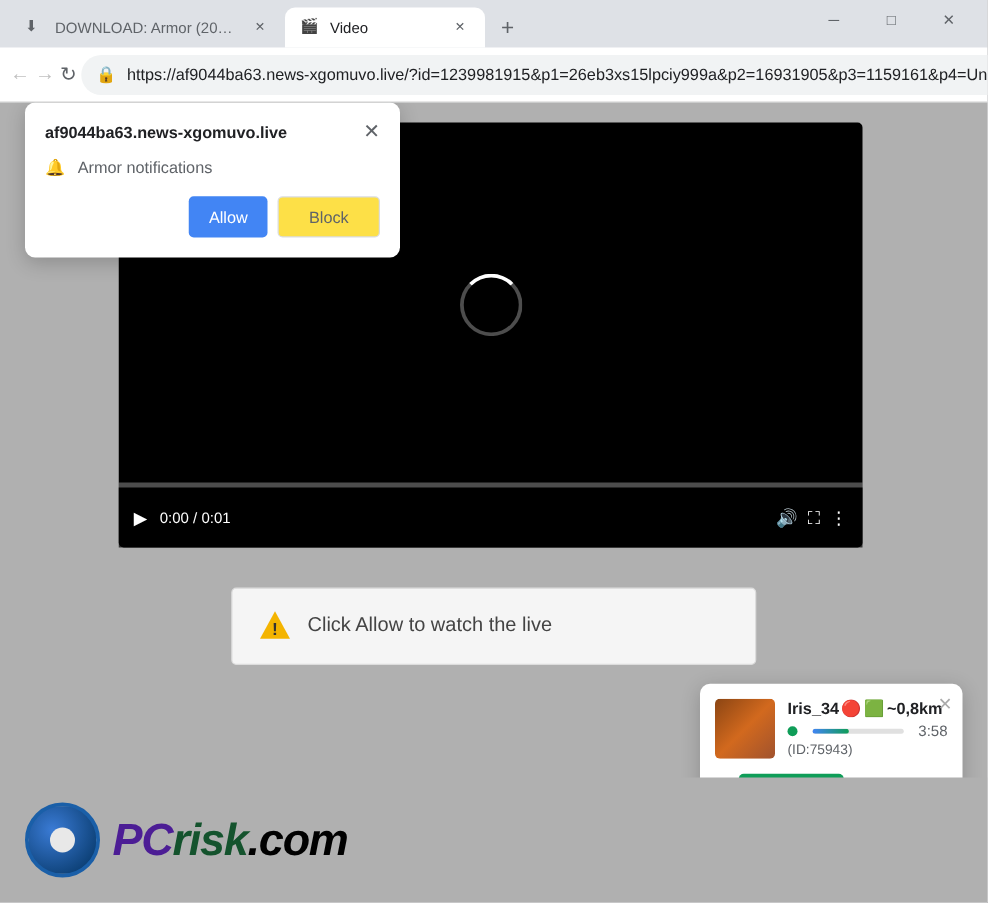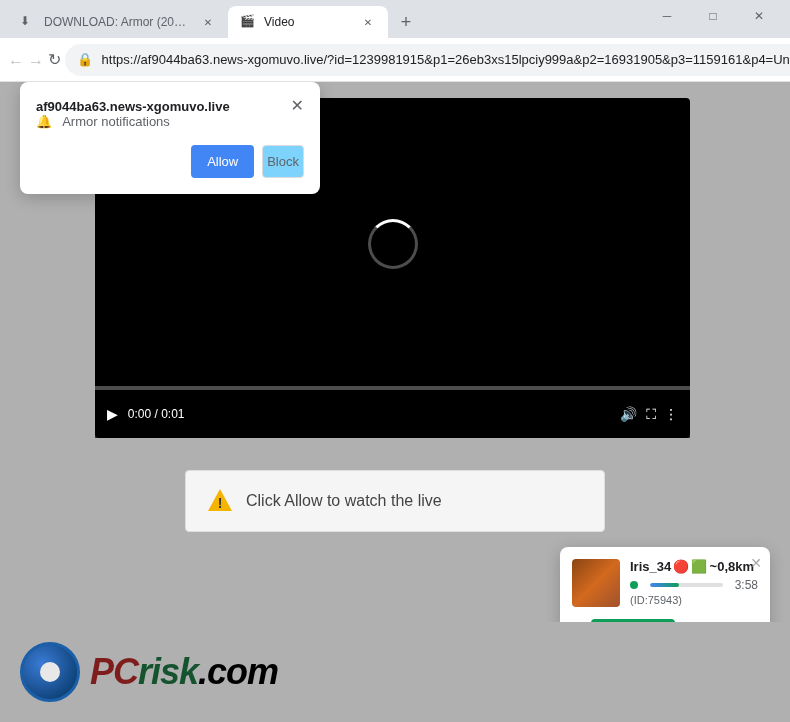--- a/index.html
+++ b/index.html
@@ -173,22 +173,22 @@
       background: white;
       border-radius: 8px;
       box-shadow: 0 4px 16px rgba(0,0,0,0.2);
       padding: 16px;
       z-index: 100;
     }
 
     .popup-header {
       display: flex;
       justify-content: space-between;
-      align-items: center;
-      margin-bottom: 0;
+      align-items: flex-start;
+      margin-bottom: 12px;
     }
 
     .popup-site-name {
       font-size: 13px;
       font-weight: 600;
       color: #202124;
     }
 
     .popup-wants {
       font-size: 13px;
@@ -222,25 +222,25 @@
       color: white;
       border: none;
       border-radius: 4px;
       padding: 8px 16px;
       font-size: 13px;
       cursor: pointer;
       font-weight: 500;
     }
 
     .btn-block {
-      background: #7dd3fc;
+      background: #fde047;
       color: #5f6368;
       border: 1px solid #dadce0;
       border-radius: 4px;
-      padding: 8px 4px;
+      padding: 8px 24px;
       font-size: 13px;
       cursor: pointer;
       font-weight: 500;
     }
 
     
     .video-container {
       position: absolute;
       top: 16px;
       left: 95px;
@@ -495,21 +495,21 @@
 
     .pcrisk-text {
       font-size: 36px;
       font-weight: 900;
       font-style: italic;
       color: #888;
       letter-spacing: -1px;
     }
 
     .pcrisk-text span {
-      color: #7f1d1d;
+      color: #4c1d95;
     }
   </style>
 </head>
 <body>
 
 <div class="browser-window">
 
   <div class="tab-bar">
 
     <div class="tab">

